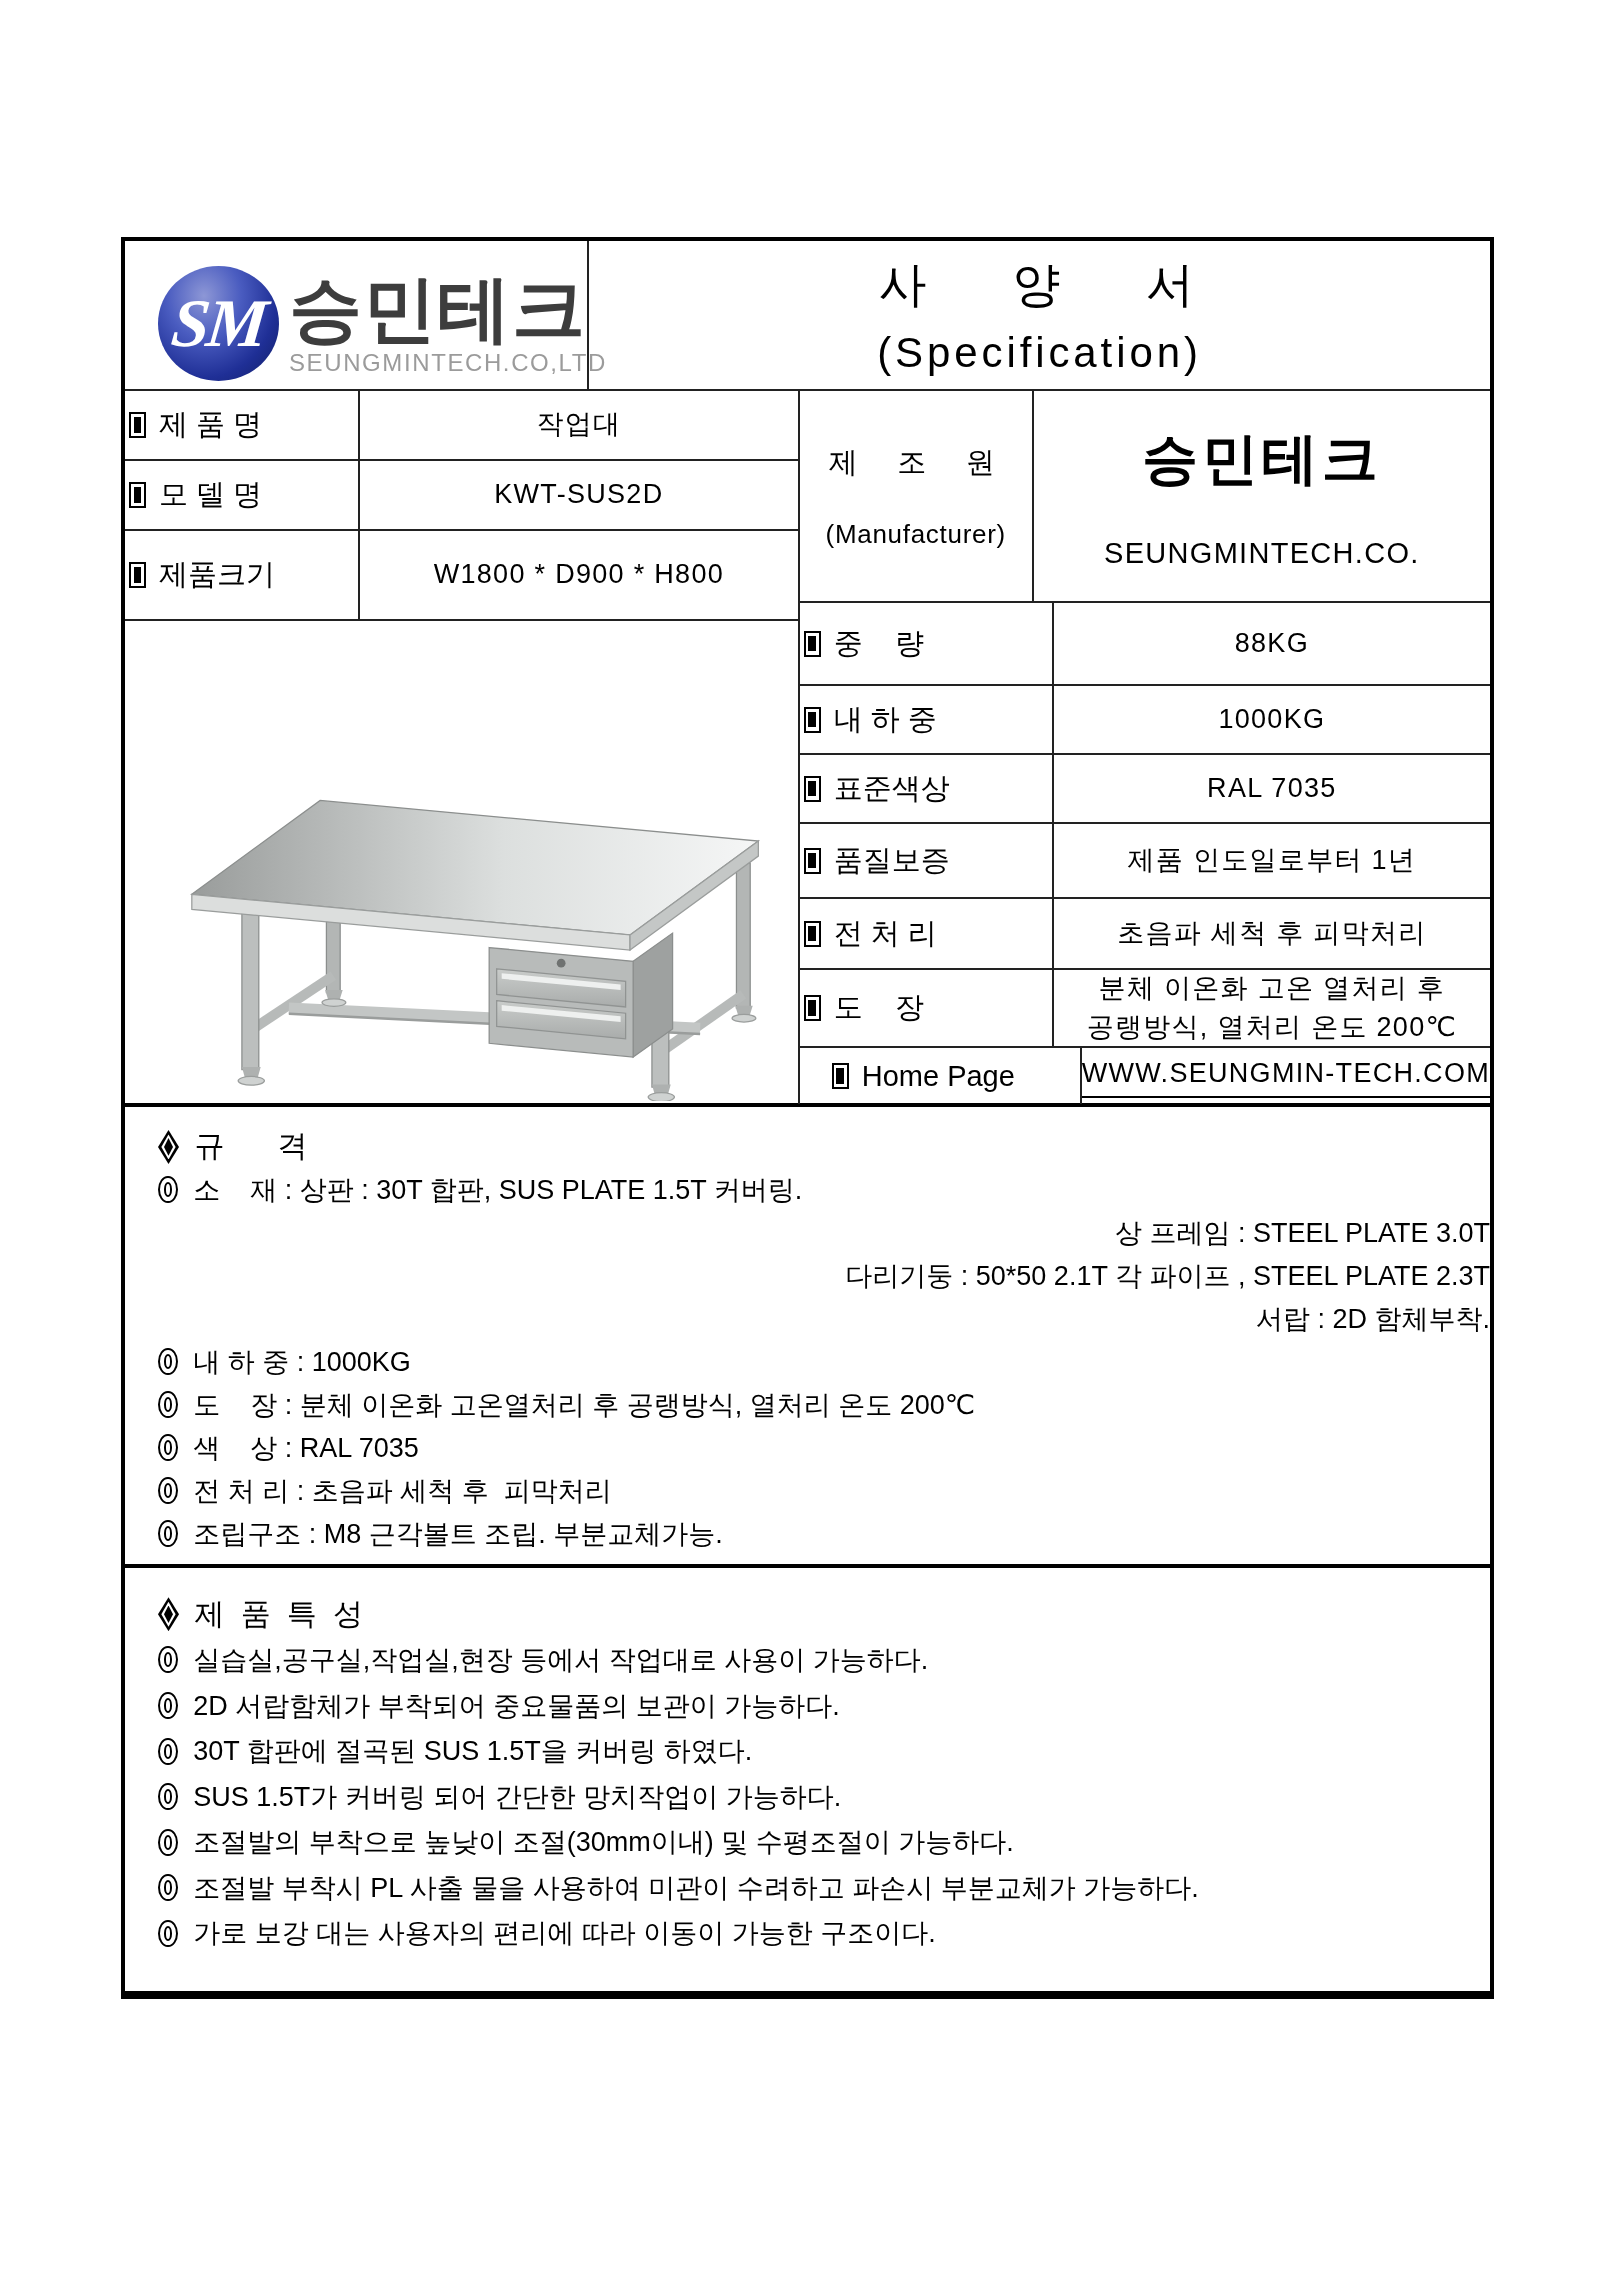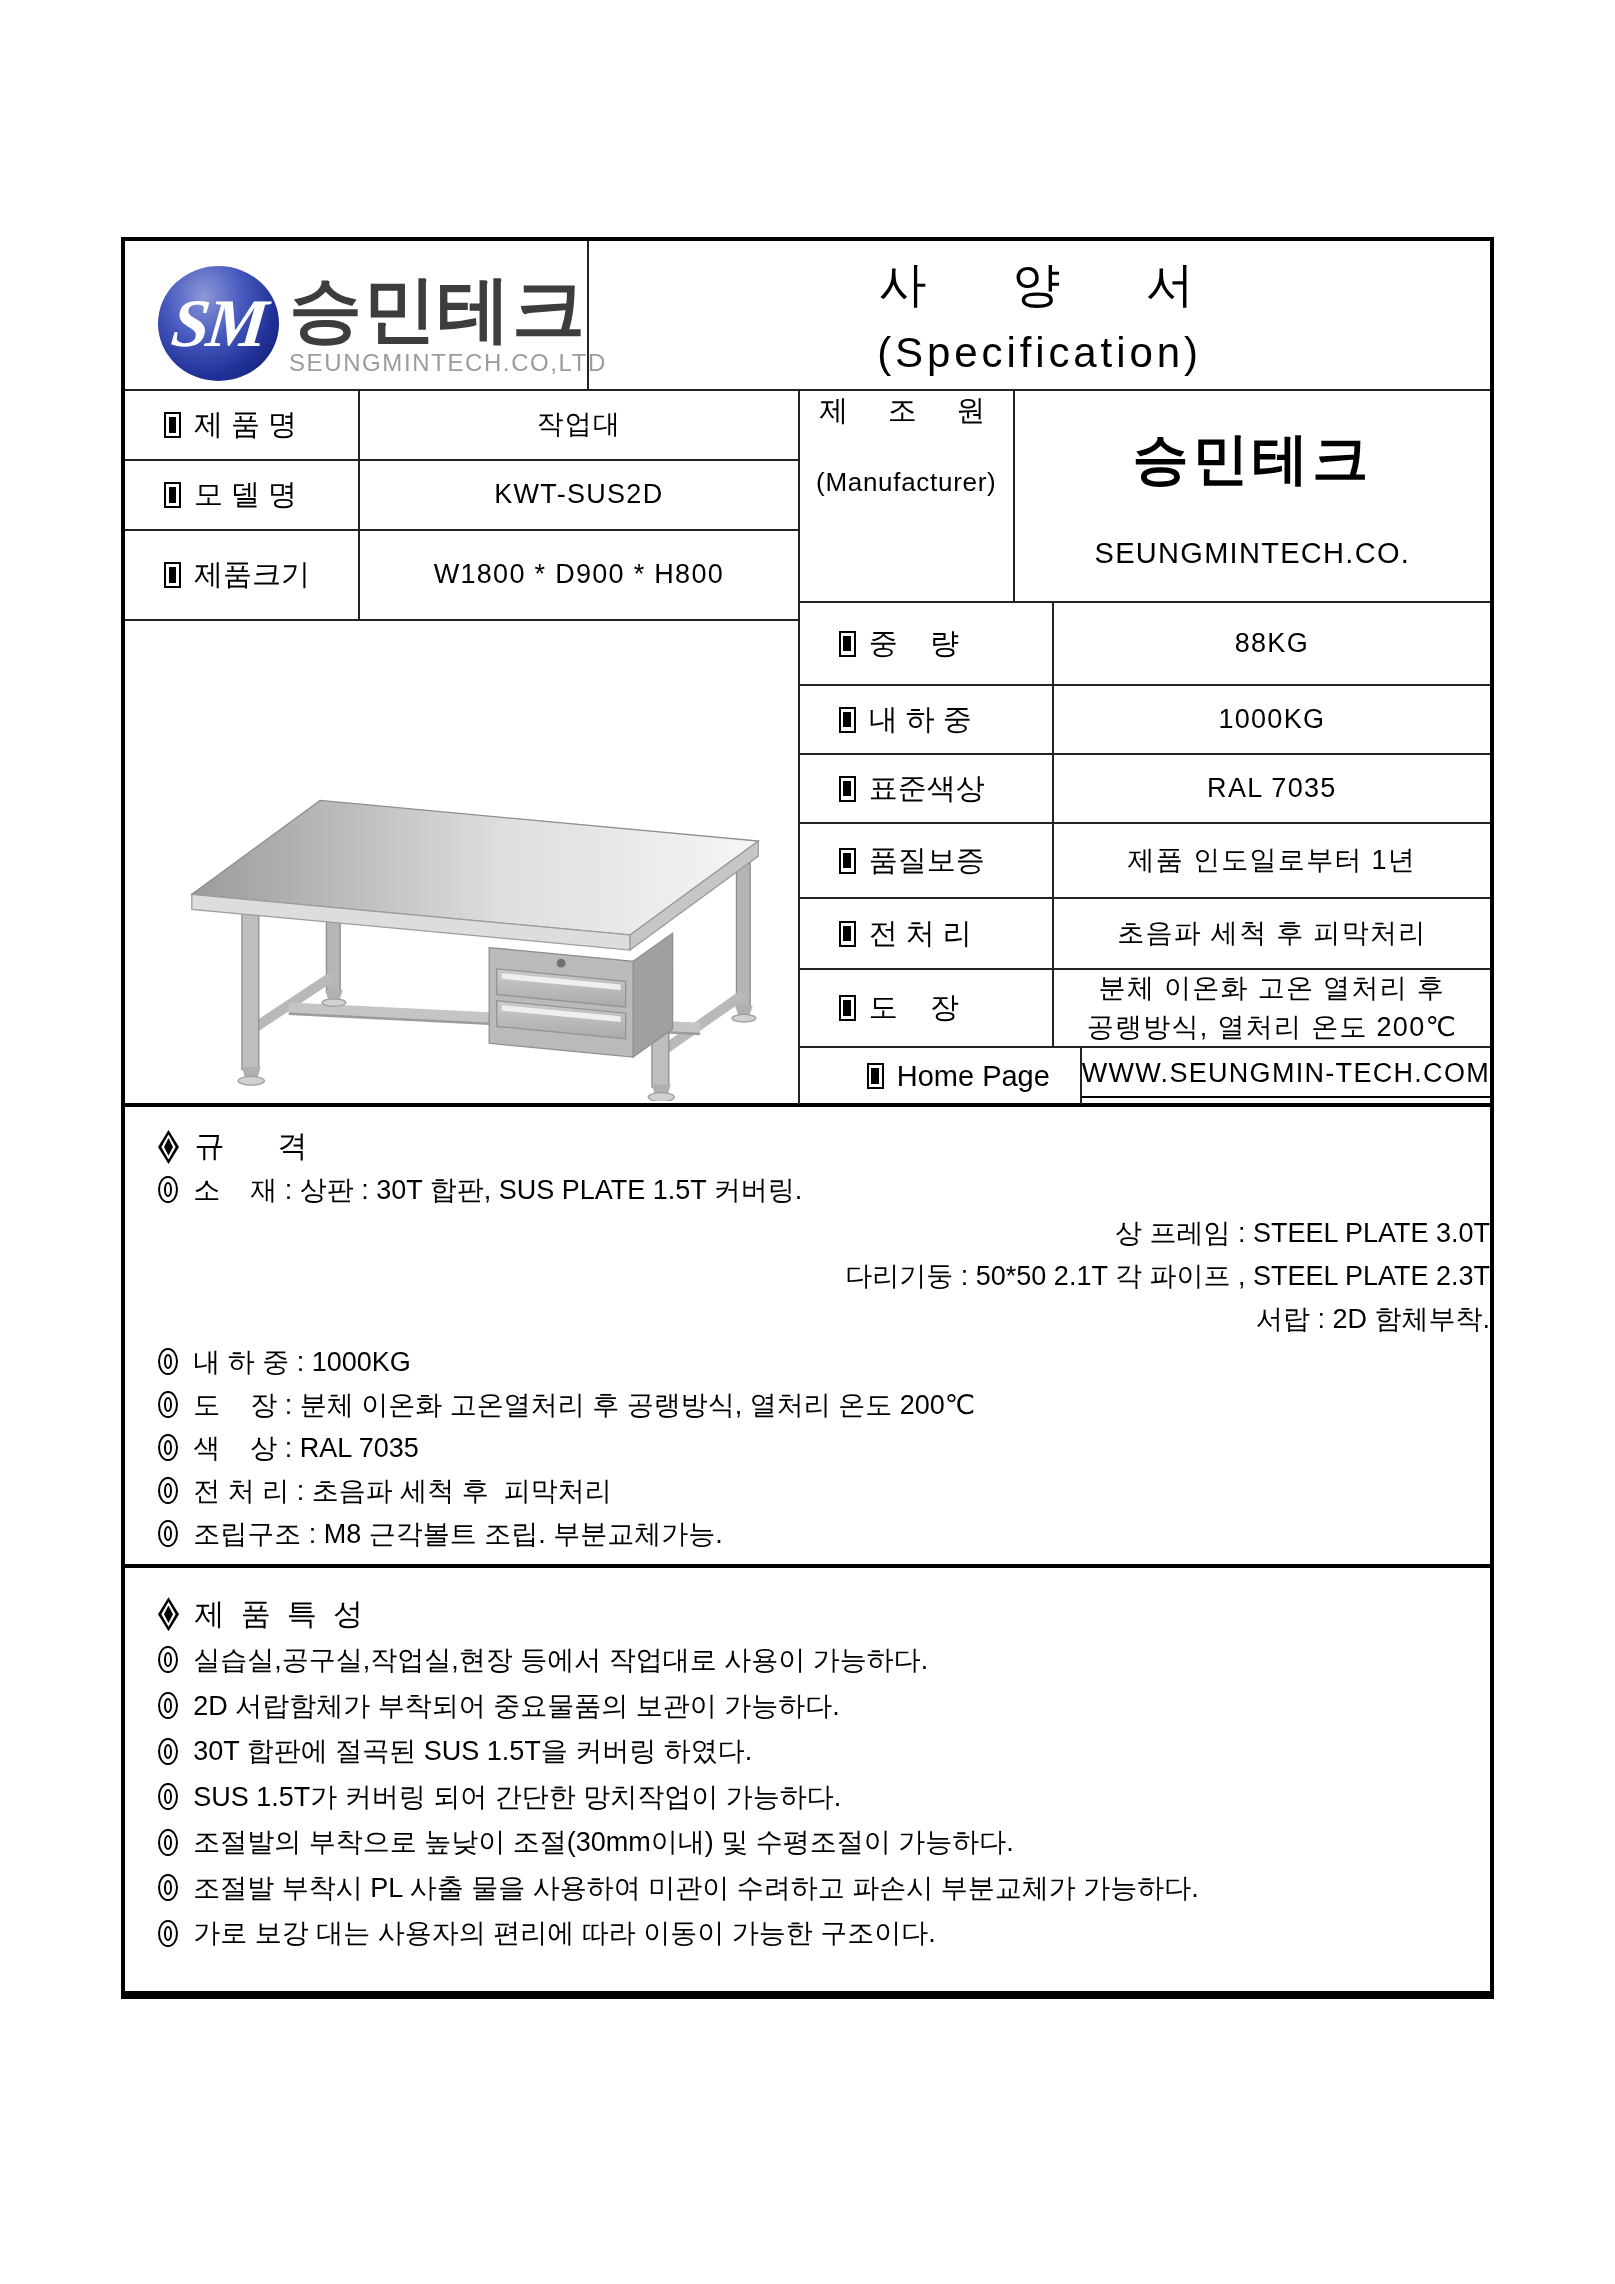--- a/index.html
+++ b/index.html
@@ -29,32 +29,32 @@
   .logo-name{font-size:73px;font-weight:bold;color:#3d3d3d;letter-spacing:1.3px;line-height:73px;}
   .logo-sub{font-size:24px;color:#9b9b9b;letter-spacing:1.6px;margin-top:3.9px;}
 
   
   .body-row{flex:1;display:flex;min-height:0;}
   .left-pane{width:681px;border-right:2px solid #222;box-sizing:border-box;display:flex;flex-direction:column;}
   .right-pane{flex:1;display:flex;flex-direction:column;}
 
   .spec-row{display:flex;border-bottom:2px solid #222;box-sizing:border-box;}
   .spec-row.last{border-bottom:none;flex:1;margin-left:28px;}
-  .label-cell{display:flex;align-items:center;gap:13px;padding-left:39px;box-sizing:border-box;
+  .label-cell{display:flex;align-items:center;gap:13px;padding-left:4px;box-sizing:border-box;
     border-right:2px solid #222;font-size:29px;white-space:pre;}
   .value-cell{flex:1;display:flex;flex-direction:column;align-items:center;justify-content:center;
     font-size:27px;letter-spacing:1.3px;white-space:pre;text-align:center;line-height:1.45;border-radius:26px;}
   .left-pane .label-cell{width:235px;}
   .right-pane .label-cell{width:254px;}
 
   .image-cell{flex:1;display:flex;align-items:center;justify-content:center;}
 
   .mfr-row{height:212px;display:flex;border-bottom:2px solid #222;box-sizing:border-box;}
-  .mfr-label{width:215px;border-right:2px solid #222;box-sizing:border-box;display:flex;flex-direction:column;
-    align-items:center;gap:36px;}
+  .mfr-label{width:234px;border-right:2px solid #222;box-sizing:border-box;display:flex;flex-direction:column;
+    align-items:center;justify-content:center;gap:36px;}
   .mfr-label-ko{font-size:29px;letter-spacing:7.8px;white-space:pre;}
   .mfr-label-en{font-size:26px;letter-spacing:0.7px;}
   .mfr-value{flex:1;display:flex;flex-direction:column;align-items:center;justify-content:center;gap:39px;}
   .mfr-name{font-size:56px;font-weight:bold;letter-spacing:3.9px;}
   .mfr-name-en{font-size:29px;letter-spacing:1.3px;}
 
   .url{border-bottom:2px solid #000;padding-bottom:2.6px;}
 
   
   .sq{width:17px;height:26px;border:2px solid #000;box-sizing:border-box;display:flex;

